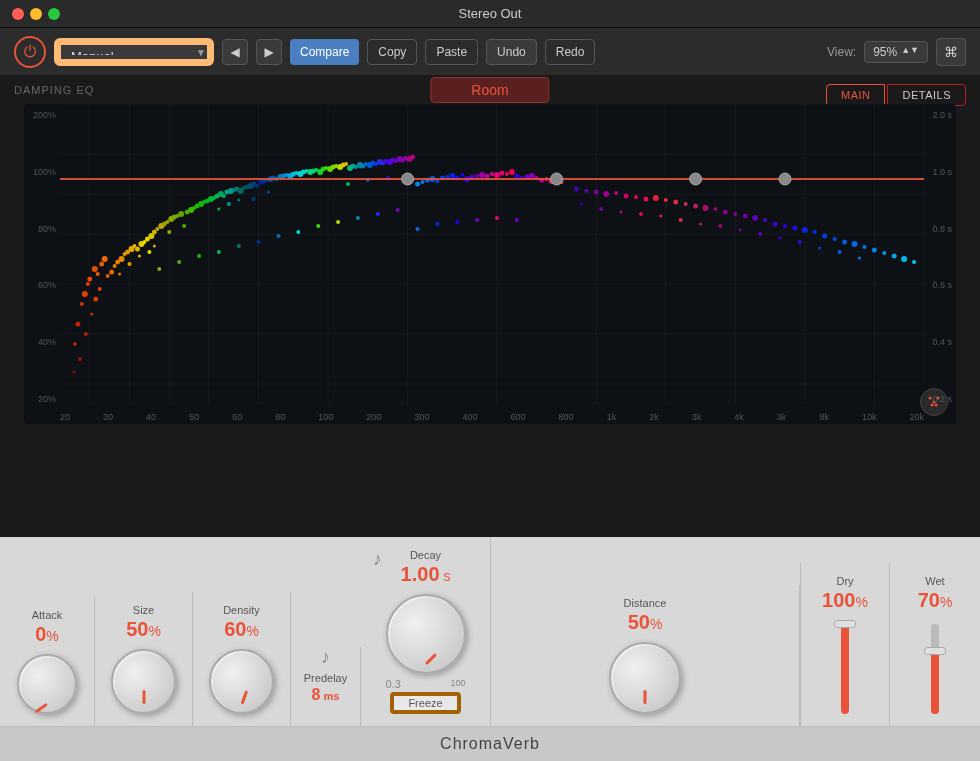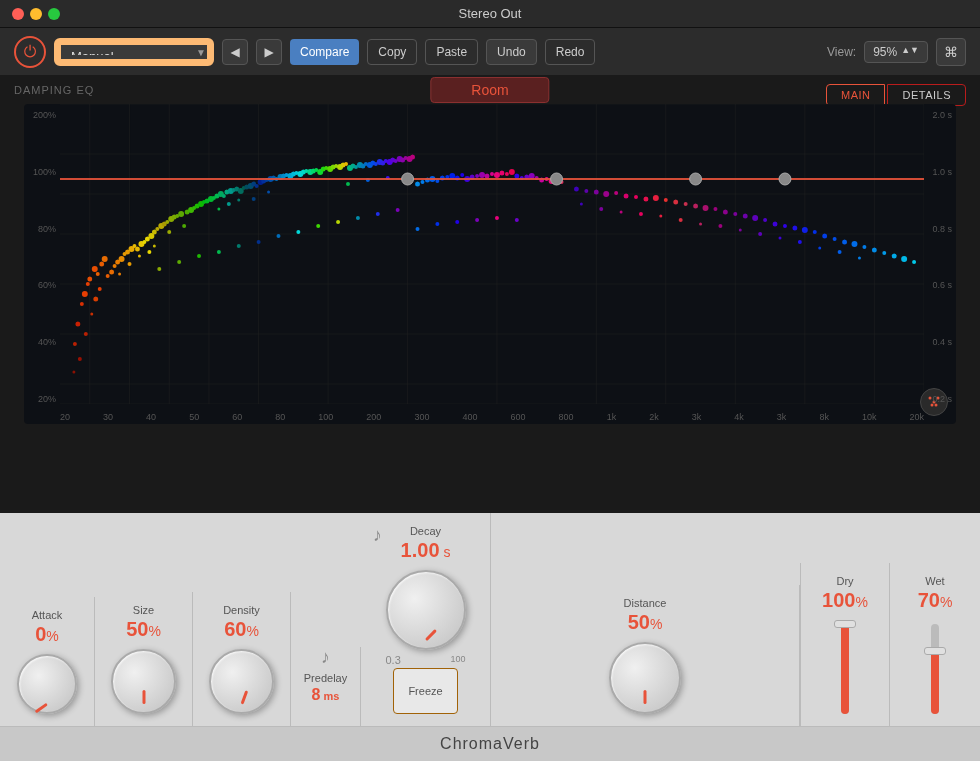--- a/index.html
+++ b/index.html
@@ -357,25 +357,25 @@
       width: 18px; height: 8px;
       background: #e0e0e0;
       border: 1px solid #aaa;
       border-radius: 2px;
       cursor: pointer;
     }
 
     
     .freeze-btn {
       background: #e8e8e8;
-      border: 1px solid #a16207;
+      border: 4px solid #a16207;
       border-radius: 4px;
       color: #555;
       font-size: 11px;
-      padding: 16px 14px;
+      padding: 1px 14px;
       cursor: pointer;
       margin-top: 4px;
     }
 
     .bottom-footer {
       background: #c8c8c8;
       text-align: center;
       padding: 8px;
       font-size: 16px;
       color: #444;

